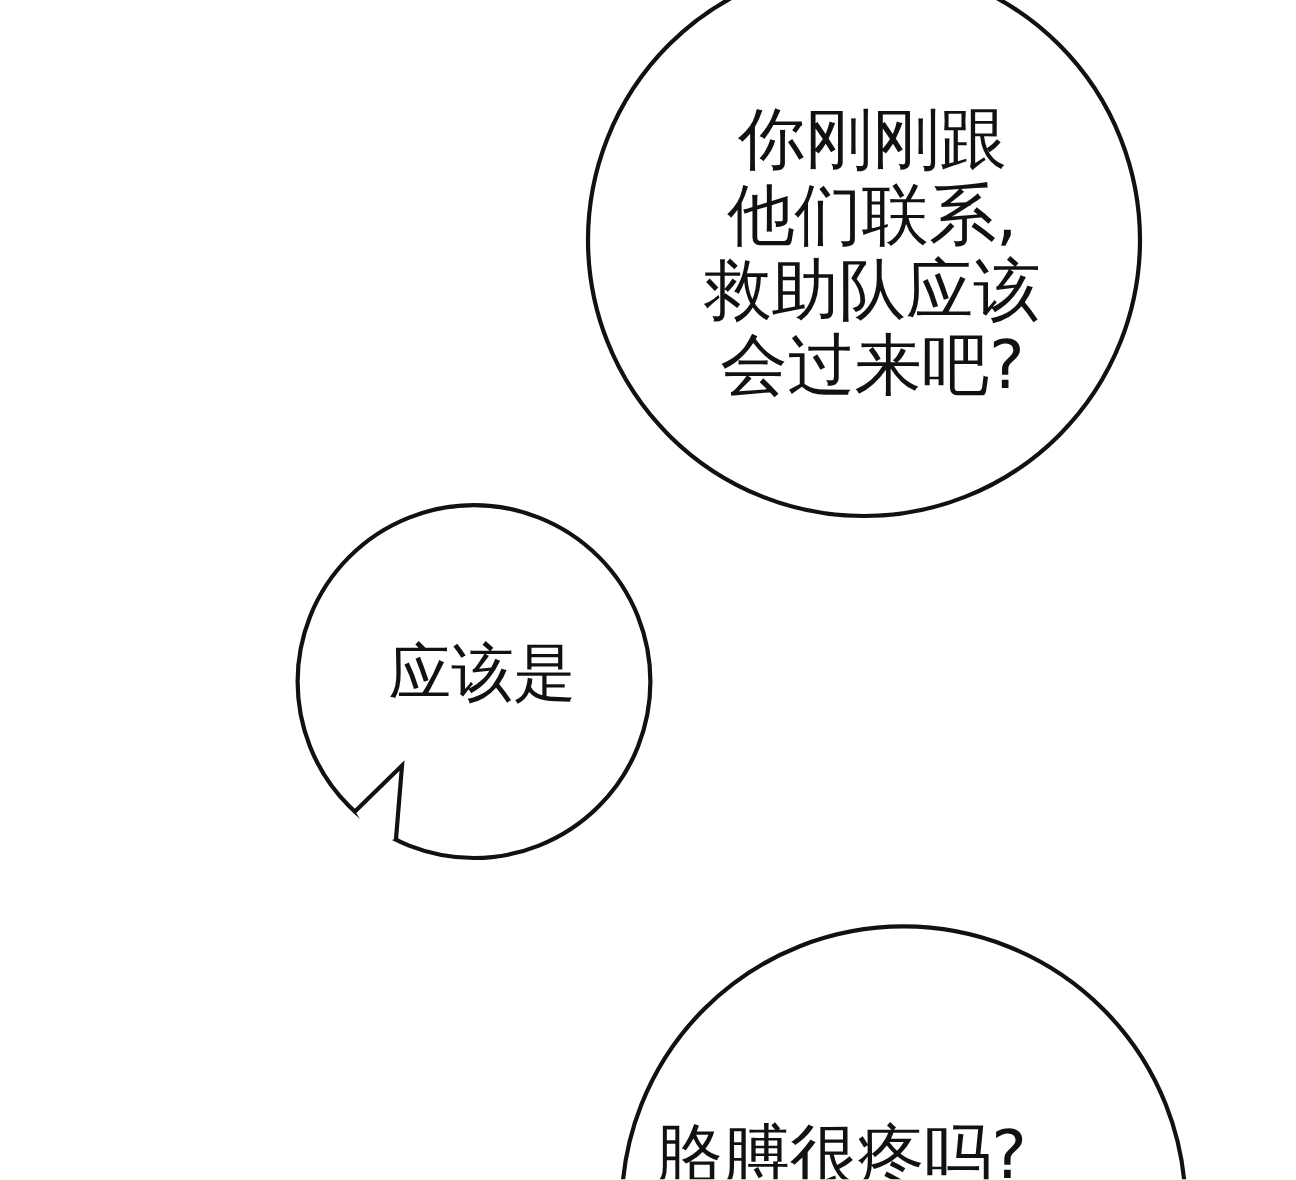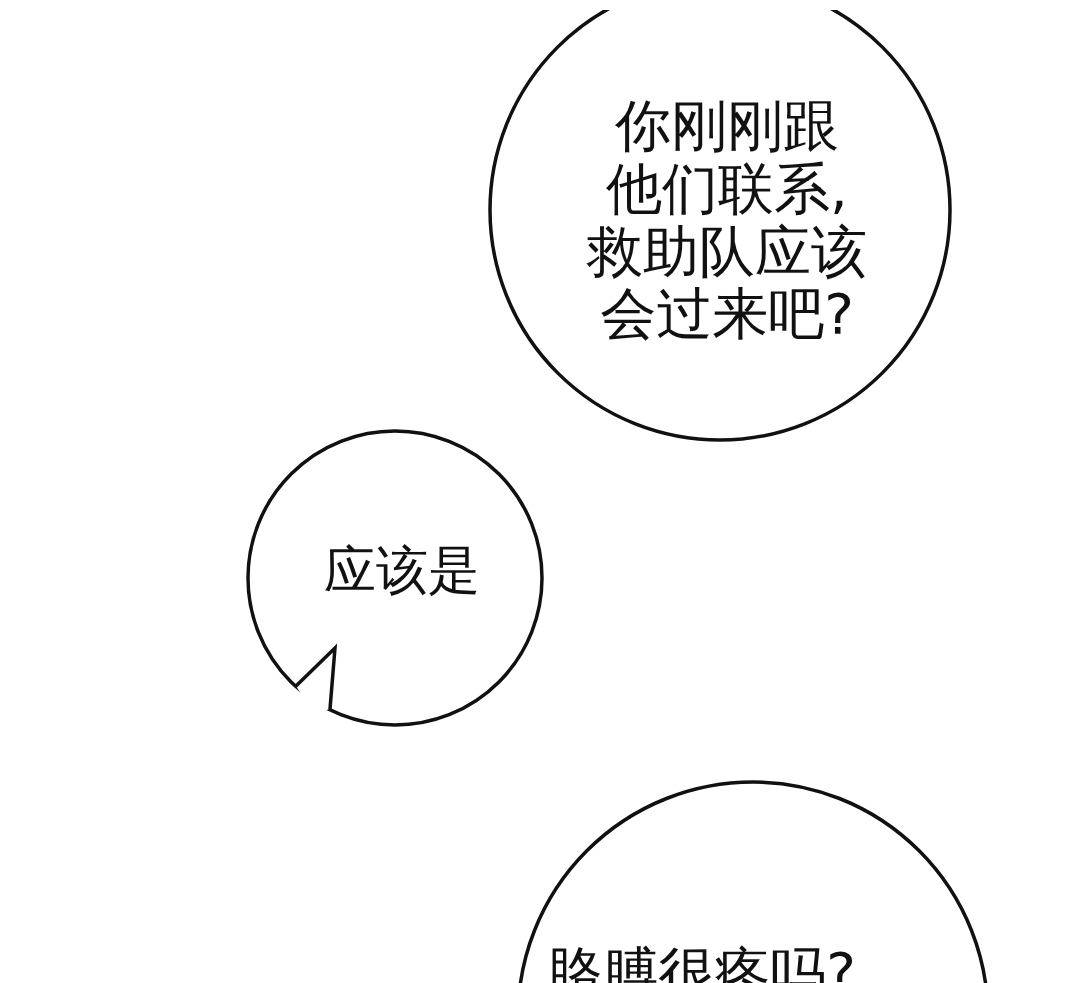--- a/index.html
+++ b/index.html
@@ -15,21 +15,20 @@
     height: 983px;
     background: var(--bg);
     overflow: hidden;
     font-family: "DejaVu Sans", "Liberation Sans", sans-serif;
   }
   .comic-page {
     position: relative;
     width: 1080px;
     height: 854px;
     background: var(--bg);
-    margin-top: 10px;
   }
   .comic-page svg {
     display: block;
     width: 1080px;
     height: 983px;
   }
   .bubble {
     fill: var(--bg);
     stroke: var(--ink);
     stroke-width: 3.5;

